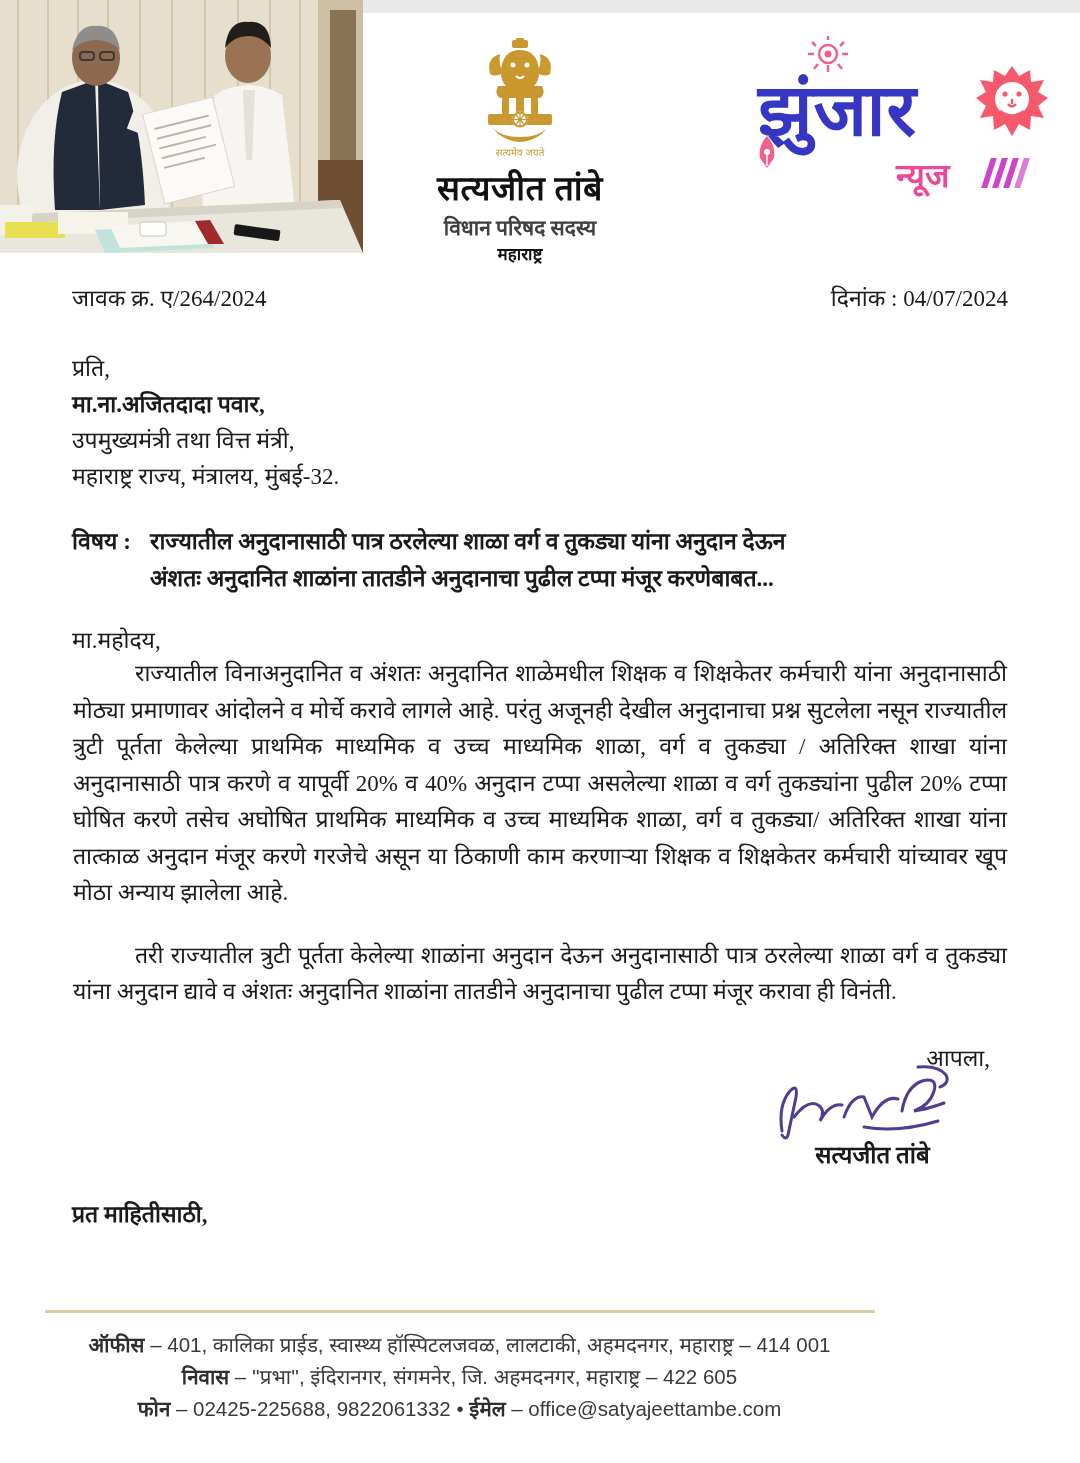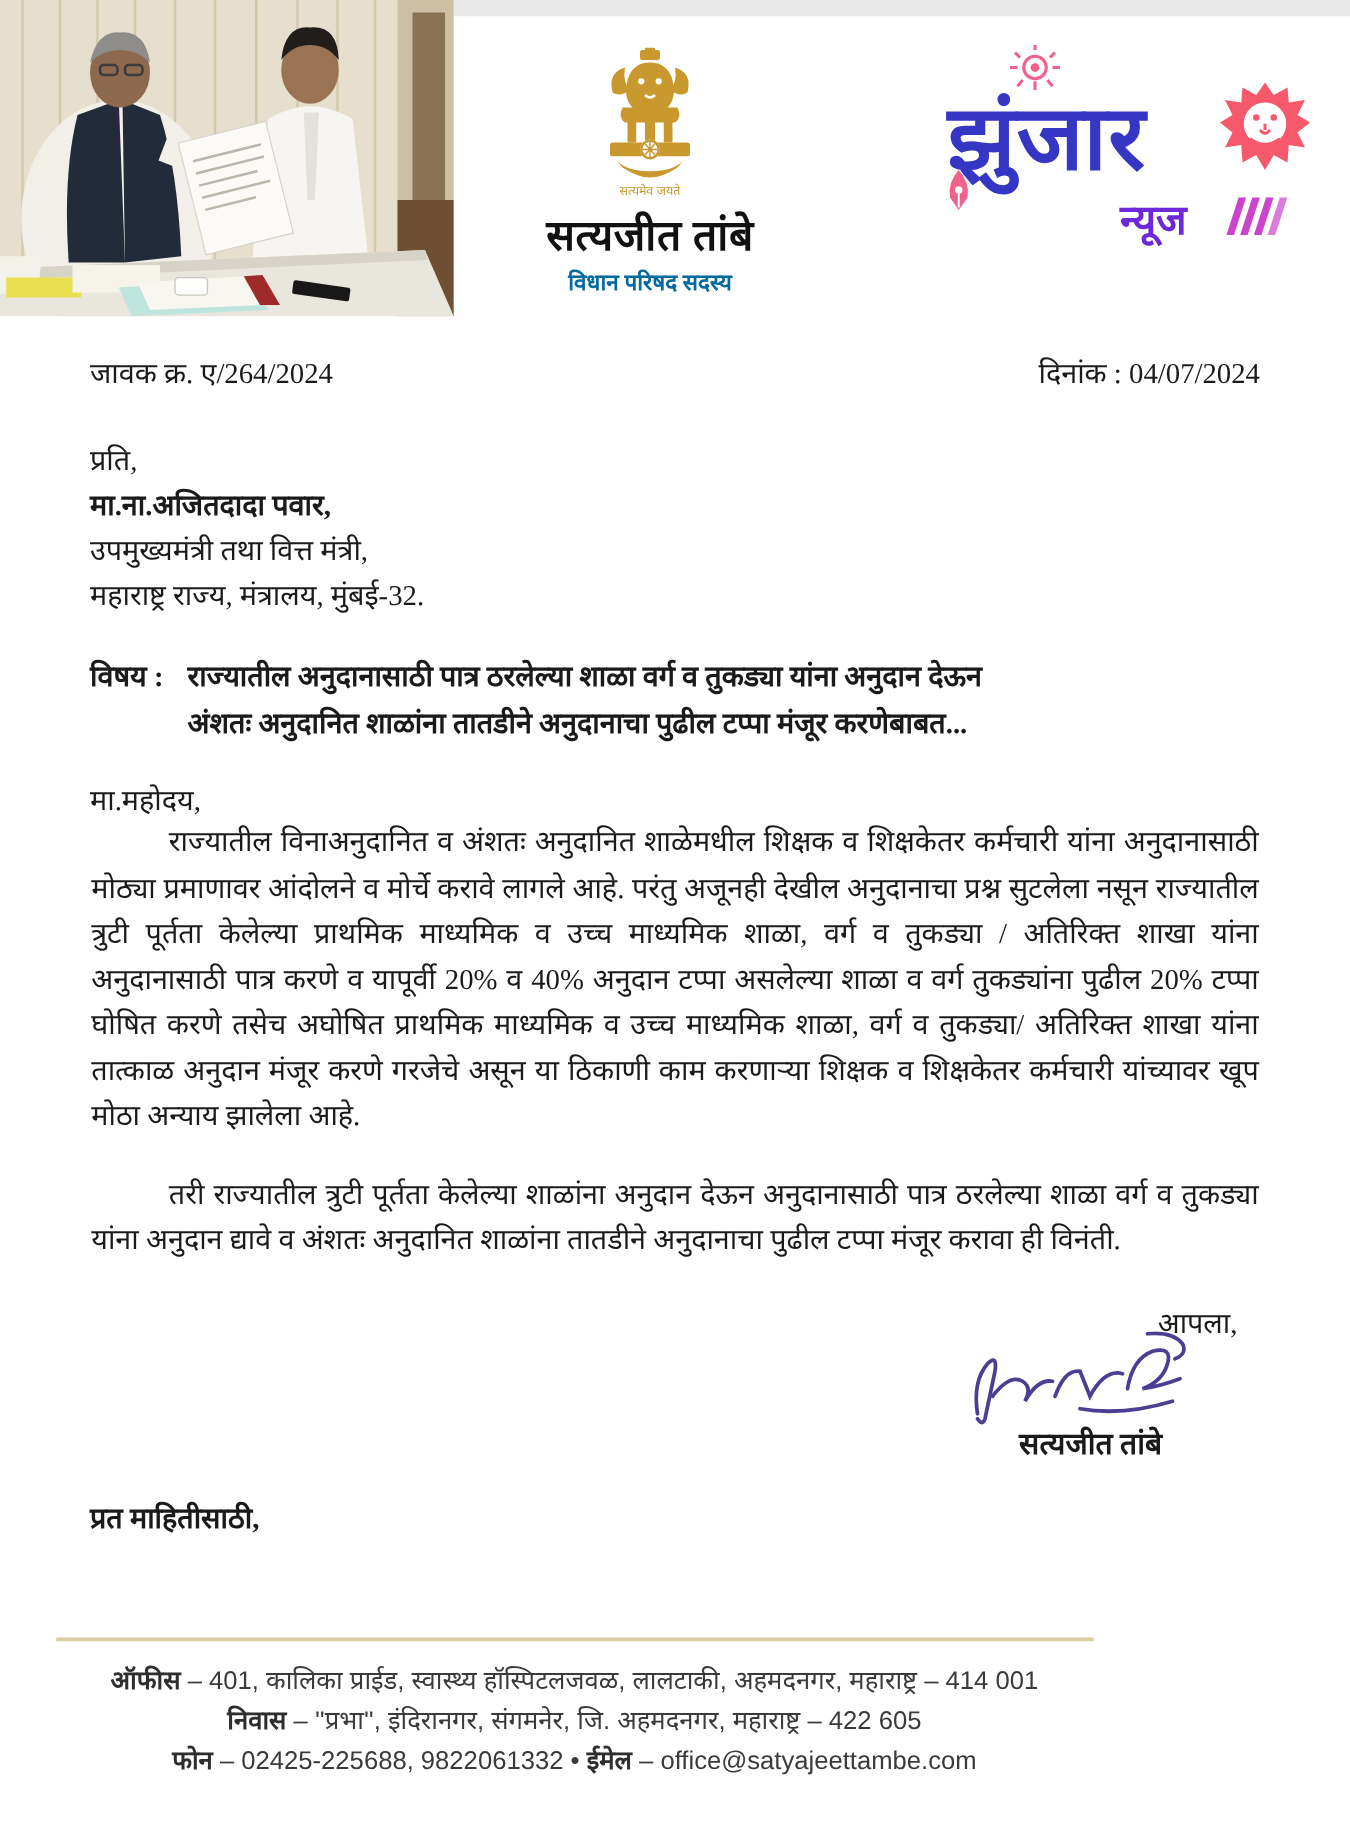--- a/index.html
+++ b/index.html
@@ -10,26 +10,26 @@
   }
   
   .top-strip{position:absolute;left:363px;top:0;width:717px;height:13px;background:#e9e9e9;}
   
   .photo{position:absolute;left:0;top:0;width:363px;height:253px;overflow:hidden;}
   .photo svg{display:block;}
   
   .lh-center{position:absolute;left:360px;top:38px;width:320px;text-align:center;}
   .emblem{display:block;margin:0 auto;}
   .lh-name{font-size:34px;font-weight:bold;color:#111;letter-spacing:0.5px;margin-top:2px;}
-  .lh-desig{font-size:18px;font-weight:bold;color:#0369a1;margin-top:3px;}
+  .lh-desig{font-size:21px;font-weight:bold;color:#404040;margin-top:3px;}
   .lh-state{font-size:17px;font-weight:bold;color:#111;margin-top:1px;}
   
   .news-logo{position:absolute;left:758px;top:40px;width:290px;height:150px;font-family:Liberation Serif, serif;}
   .logo-title{position:absolute;left:0px;top:35px;font-size:72px;font-weight:bold;color:#3636c5;line-height:1;letter-spacing:1px;}
-  .logo-sub{position:absolute;left:138px;top:112px;font-size:33px;font-weight:bold;color:#6d28d9;}
+  .logo-sub{position:absolute;left:138px;top:112px;font-size:33px;font-weight:bold;color:#ec4899;}
   .logo-stripes{position:absolute;left:228px;top:118px;width:46px;height:30px;}
   .logo-stripes i{display:block;position:absolute;top:0;width:6px;height:30px;background:#cc44cc;transform:skewX(-18deg);}
   .logo-stripes i:nth-child(1){left:0;}
   .logo-stripes i:nth-child(2){left:11px;}
   .logo-stripes i:nth-child(3){left:22px;}
   .logo-stripes i:nth-child(4){left:33px;opacity:.7;}
   .ornament{position:absolute;left:50px;top:-4px;}
   .pen-nib{position:absolute;left:-6px;top:96px;}
   .lion{position:absolute;left:218px;top:22px;}
   
@@ -148,20 +148,21 @@
       <circle cx="52" cy="81.5" r="8" fill="#fff"></circle>
       <circle cx="52" cy="81.5" r="7" fill="none" stroke="#c9992f" stroke-width="2"></circle>
       <path d="M52,75 V88 M46,81.5 H58 M48,77 L56,86 M56,77 L48,86" stroke="#c9992f" stroke-width="1.2"></path>
 
       <path d="M24,89 Q32,99 52,99 Q72,99 80,89 L74,96 Q62,104 52,104 Q42,104 30,96 Z"></path>
     </g>
     <text x="52" y="118" text-anchor="middle" font-size="10" fill="#c9992f" font-family="Liberation Sans, sans-serif">सत्यमेव जयते</text>
   </svg>
   <div class="lh-name">सत्यजीत तांबे</div>
   <div class="lh-desig">विधान परिषद सदस्य</div>
+  <div class="lh-state">महाराष्ट्र</div>
 </div>
 
 <div class="news-logo">
   <svg class="ornament" width="40" height="44" viewBox="0 0 40 44">
     <g stroke="#f0628c" fill="none" stroke-width="2.5">
       <circle cx="20" cy="18" r="9"></circle>
       <circle cx="20" cy="18" r="3.5" fill="#f0628c" stroke="none"></circle>
       <path d="M20,4 V0 M8,10 L4,6 M32,10 L36,6 M6,18 H0 M34,18 H40 M10,28 L6,33 M30,28 L34,33 M20,29 V36"></path>
     </g>
   </svg>

